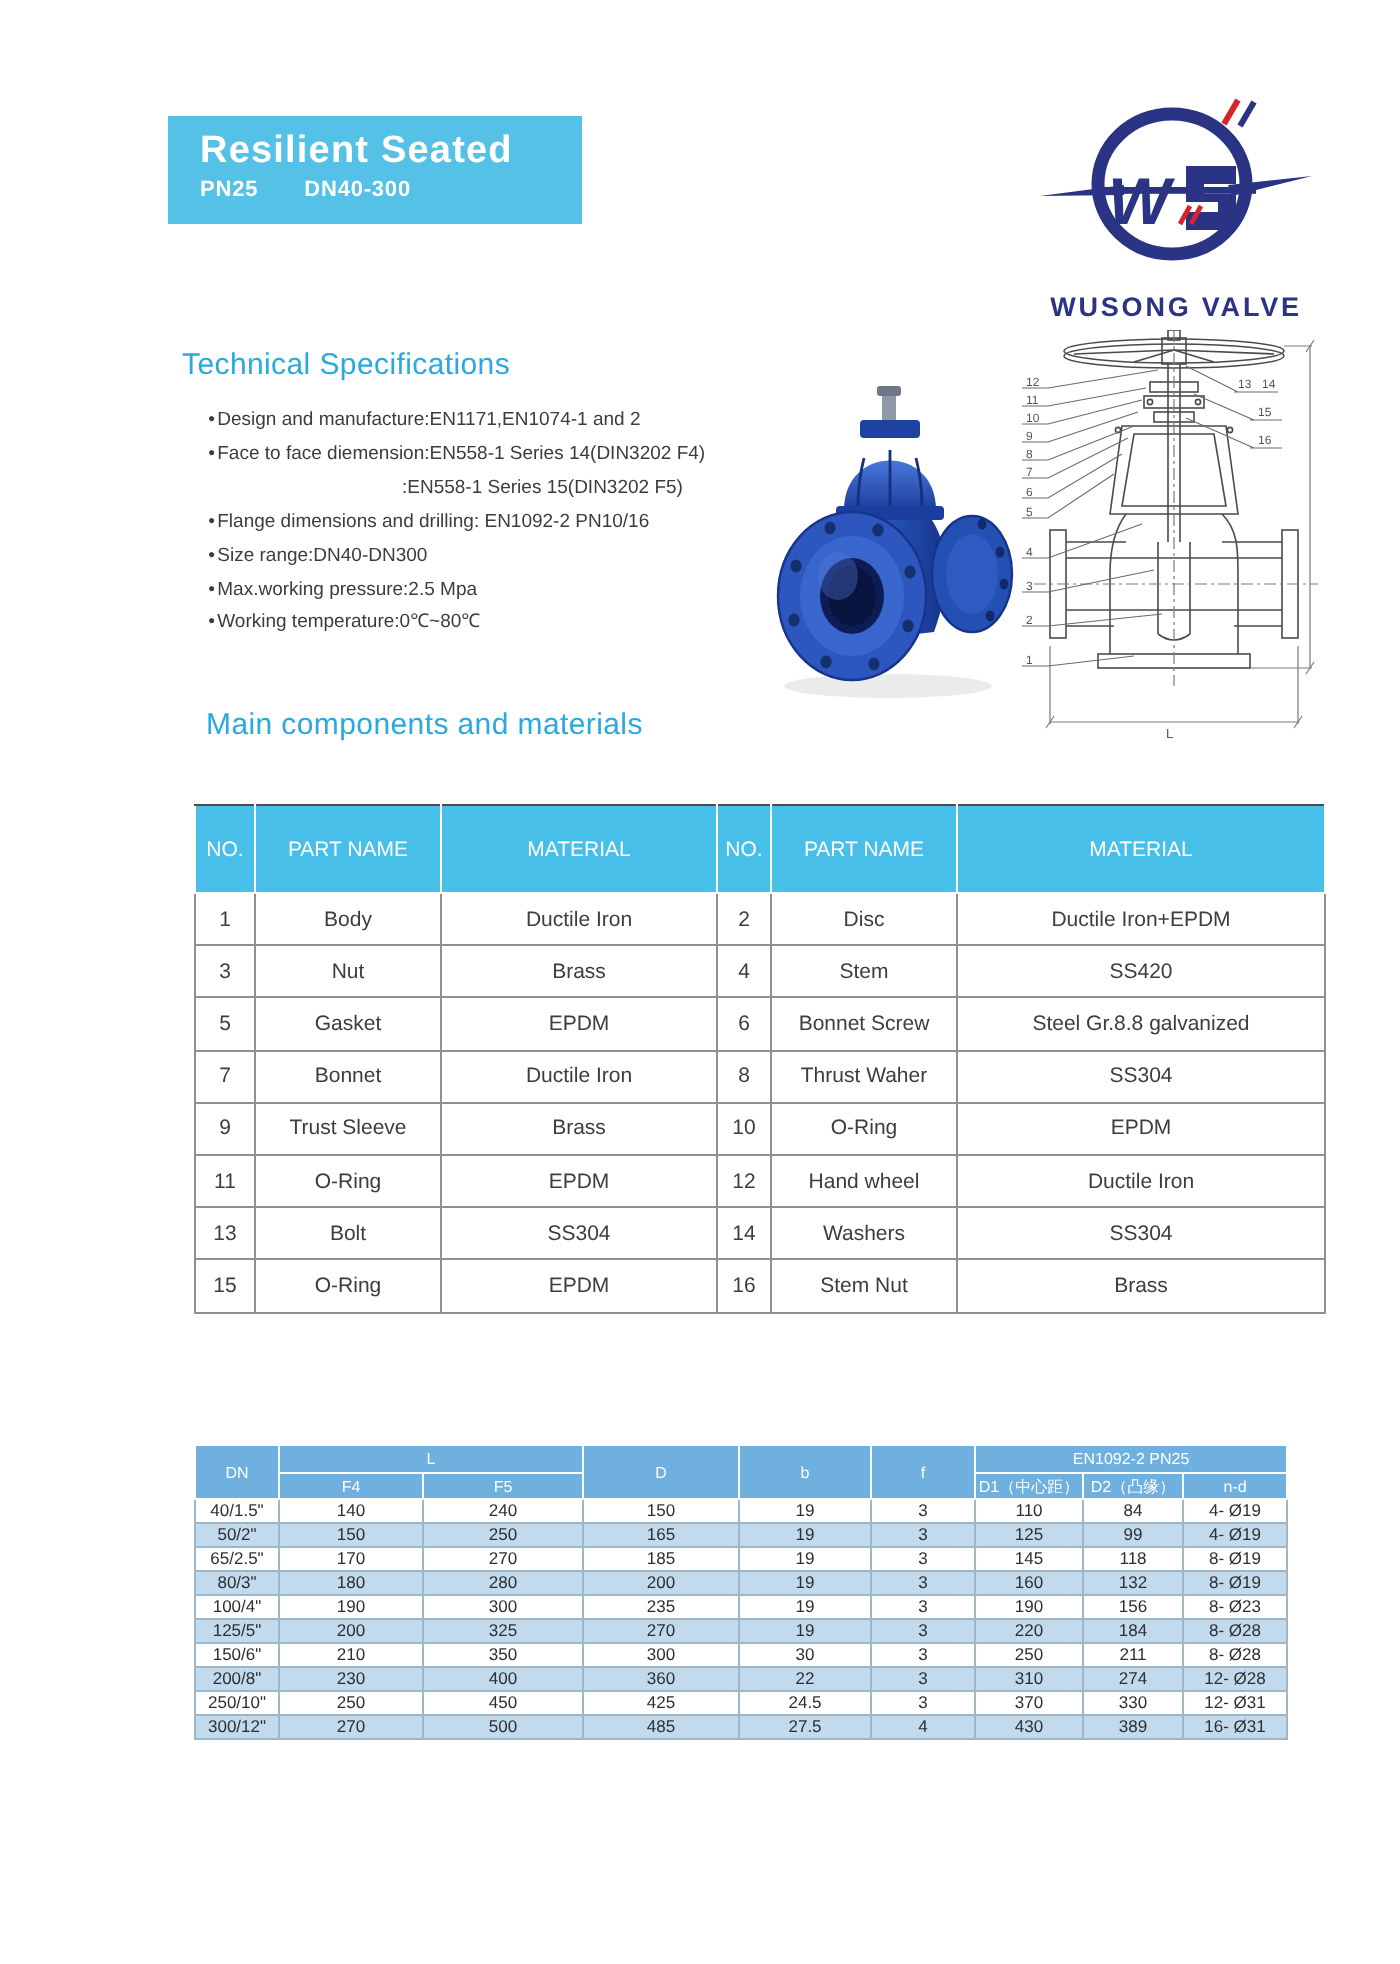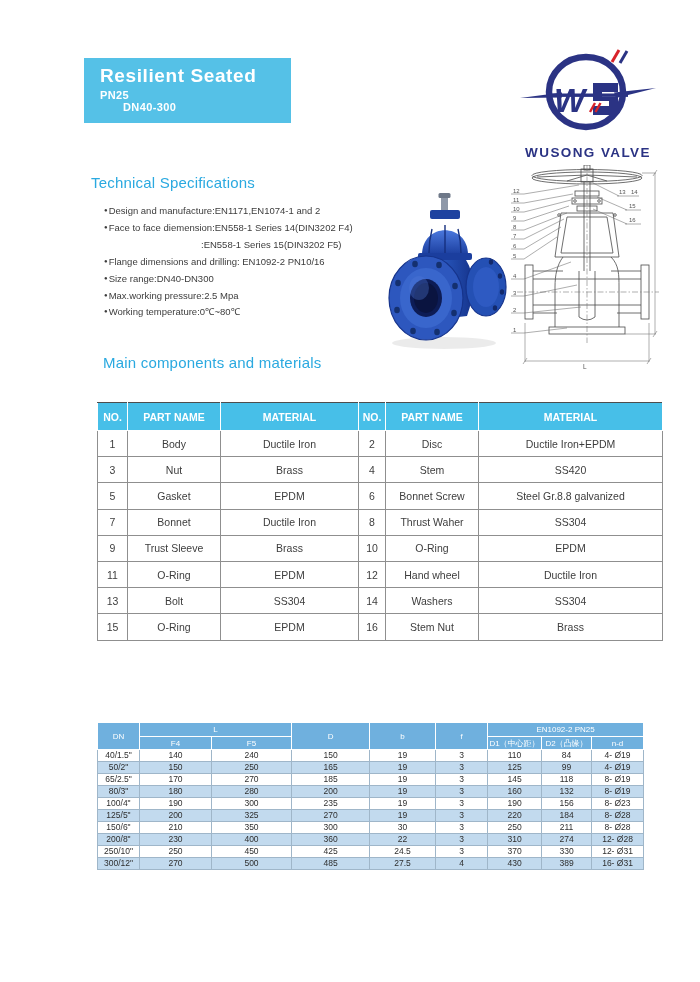--- a/index.html
+++ b/index.html
@@ -5,26 +5,26 @@
   * { margin:0; padding:0; box-sizing:border-box; }
   html,body { background:#ffffff; }
   body {
     width:700px; height:982px; position:relative; overflow:hidden;
     font-family:"Liberation Sans", sans-serif; color:var(--body_text,#3C3C3C);
   }
   .abs { position:absolute; }
 
   
   .title-block {
-    left:84px; top:58px; width:207px; height:65px;
+    left:84px; top:58px; width:207px; height:54px;
     background:var(--title_block_bg,#55C1E7); color:#fff;
     padding:7px 0 0 16px;
   }
   .title-line { font-size:19px; font-weight:700; letter-spacing:.6px; line-height:21px; }
-  .title-sub { margin-top:3px; font-size:11px; font-weight:600; letter-spacing:.4px; display:flex;flex-direction:column; }
+  .title-sub { margin-top:3px; font-size:11px; font-weight:600; letter-spacing:.4px; display:flex; }
   .title-sub span:last-child { margin-left:23px; }
 
   
   .logo-wrap { left:520px; top:48px; width:136px; text-align:center; }
   .brand-name { margin-top:1px; font-size:13.5px; font-weight:700; letter-spacing:1.4px; color:var(--logo_navy,#2B3384); }
 
   
   .section-title { font-size:15px; font-weight:400; color:var(--accent_blue,#2AA9E0); letter-spacing:.2px; }
   #tech-title  { left:91px; top:174px;text-align:center; }
   #comp-title  { left:103px; top:354px; }
@@ -38,22 +38,22 @@
 
   
   #valve-photo   { left:382px; top:192px; }
   #valve-drawing { left:509px; top:165px; }
 
   
   #components-table { left:97px; top:402px; width:565px; border-collapse:collapse; table-layout:fixed; }
   #components-table th, #components-table td { border:1px solid #8f8f8f; text-align:center; }
   #components-table { border:1.4px solid #4d4d4d; }
   #components-table th {
-    background:var(--table_header_bg,#47BFE8); color:#fff; font-size:10.5px; font-weight:700;
-    height:28px; border-color:#fff; border-top-color:#4d4d4d;
+    background:var(--table_header_bg,#47BFE8); color:#fff; font-size:10.5px; font-weight:400;
+    height:44px; border-color:#fff; border-top-color:#4d4d4d;
   }
   #components-table td { height:26.2px; font-size:10.5px; color:#3d3d3d; background:#fff; }
 
   
   #dims-table { left:97px; top:722px; width:546px; border-collapse:collapse; table-layout:fixed; }
   #dims-table th {
     background:var(--dims_header_bg,#6FB0DE); color:#fff; font-weight:400;
     font-size:8px; border:1px solid #fff; text-align:center;
   }
   #dims-table thead tr:first-child th { height:14px; }

